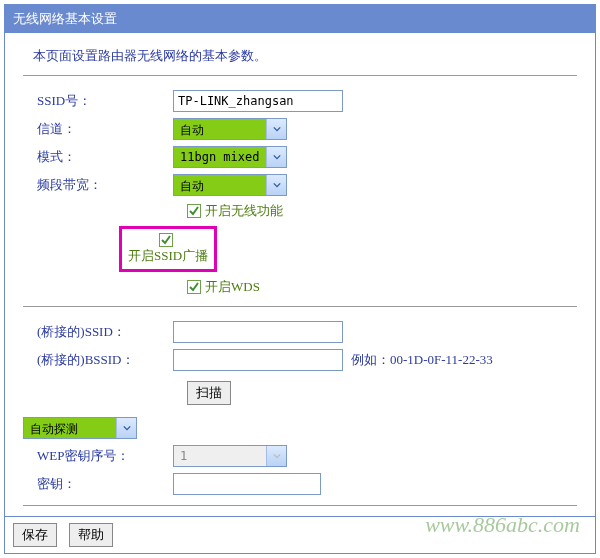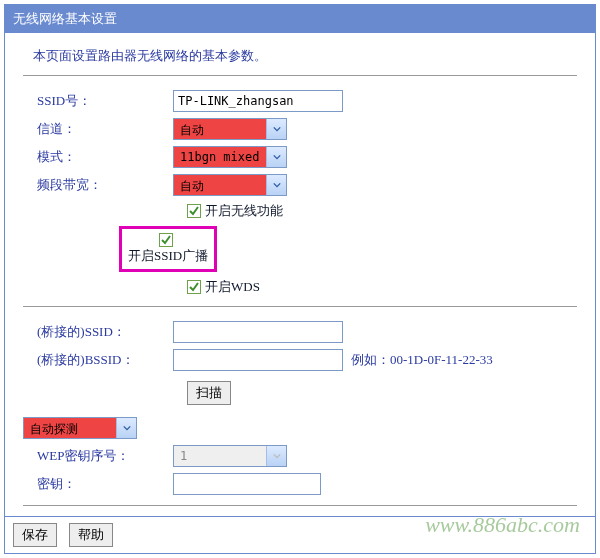--- a/index.html
+++ b/index.html
@@ -54,21 +54,21 @@
     border: 1px solid #7b9ac7;
     height: 22px;
     background: #fff;
   }
   .w-long { width: 170px; }
   .w-mid { width: 148px; }
   .select-wrap {
     position: relative;
     display: inline-block;
     border: 1px solid #7b9ac7;
-    background: #ef4444;
+    background: #84cc16;
     height: 22px;
   }
   .select-wrap.disabled { background: #efefef; color: #888; }
   .select-text {
     display: inline-block;
     padding: 3px 6px;
     font-family: Verdana, monospace, sans-serif;
     font-size: 12px;
     min-width: 112px;
   }
@@ -80,21 +80,21 @@
     border-left: 1px solid #a5bde6;
     display: flex;
     align-items: center;
     justify-content: center;
   }
   .select-arrow svg { width: 8px; height: 8px; }
   .chk-row {
     margin: 6px 0 6px 164px;
     display: flex;
     align-items: center;
-    color: #0f172a;
+    color: #4d7c0f;
   }
   .chk-row.highlight {
     border: 3px solid #e000b5;
     padding: 4px 6px;
     margin-left: 96px;
     width: fit-content;
     flex-direction: column;
   }
   .chkbox {
     width: 14px; height: 14px;

